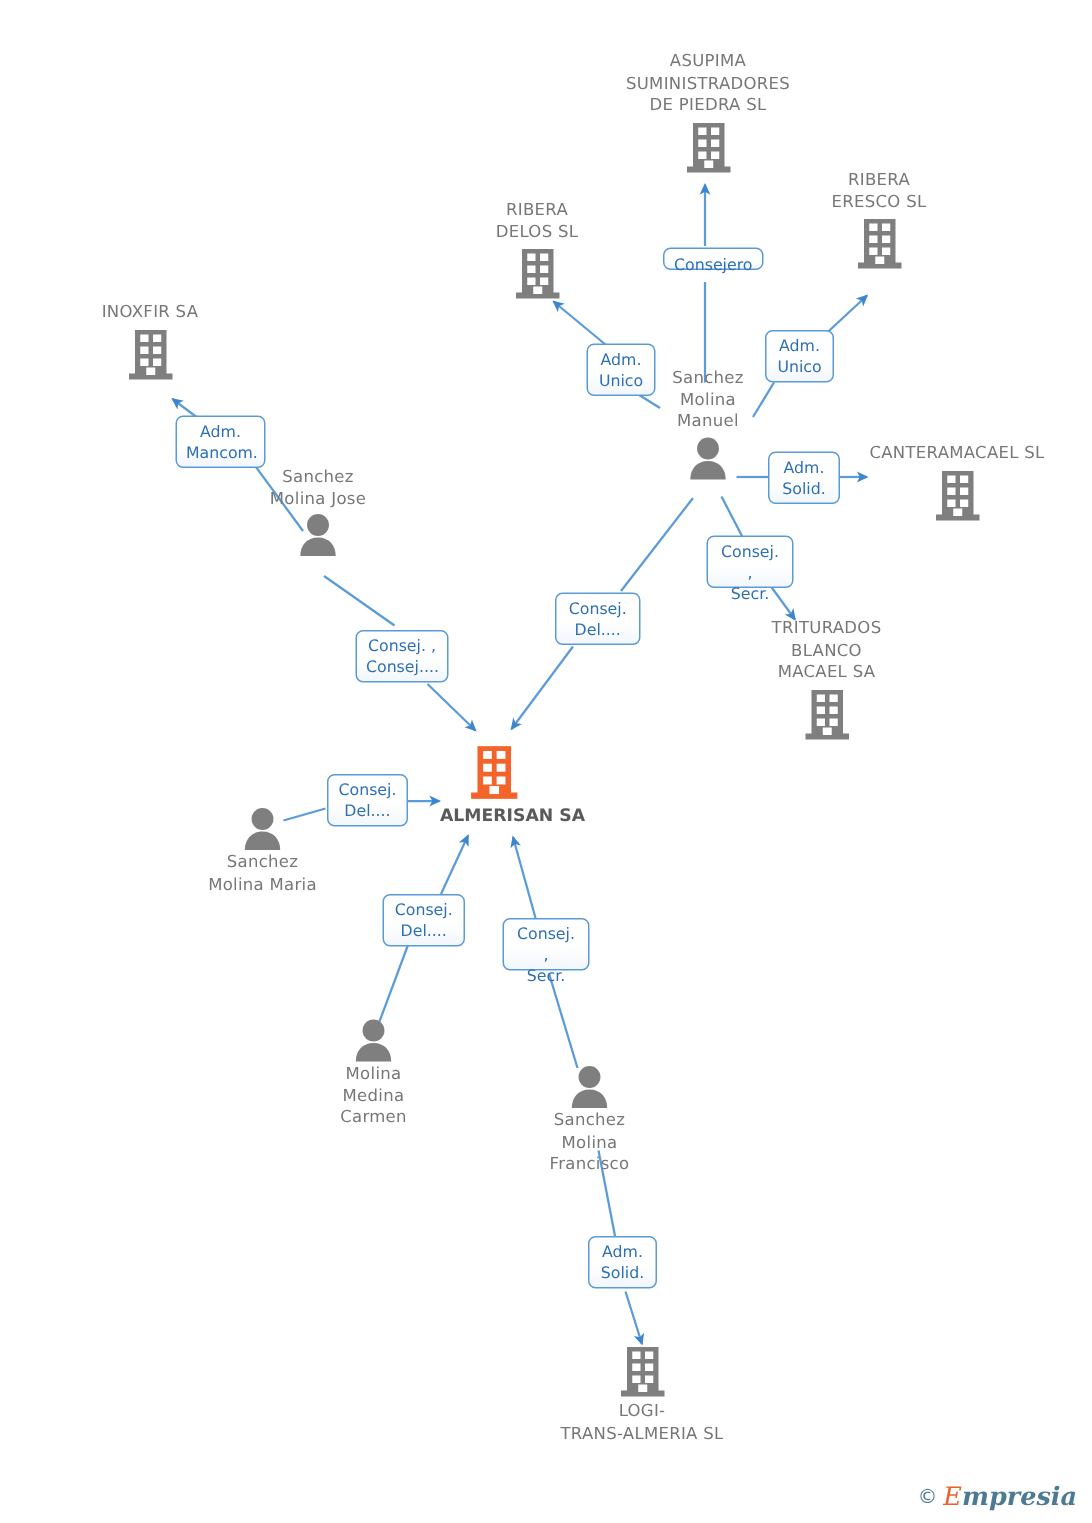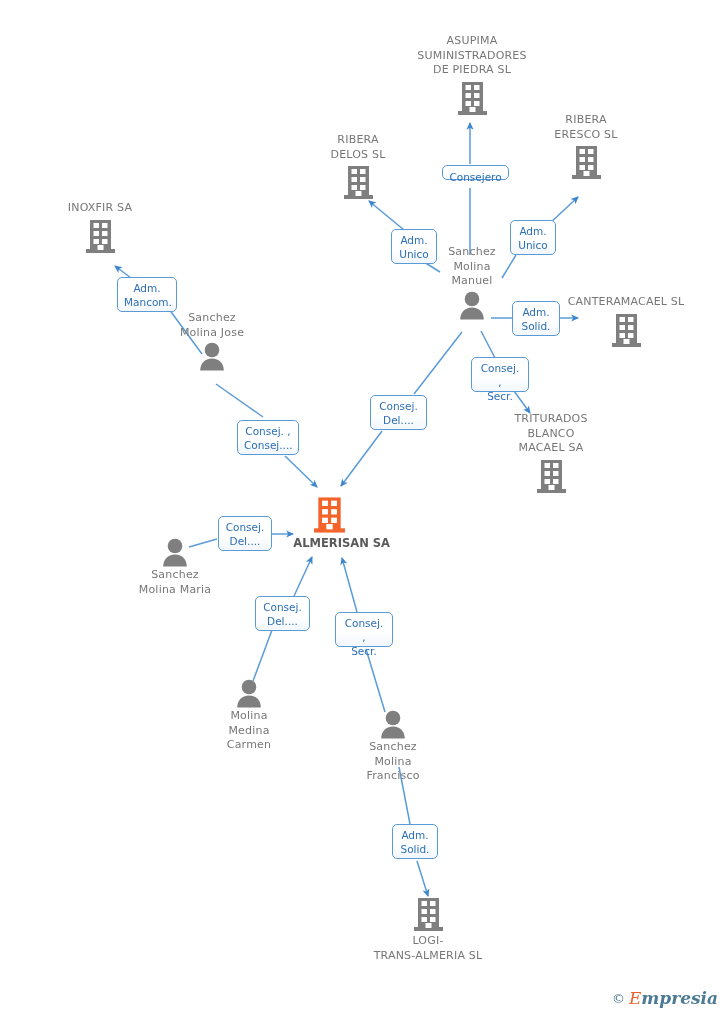--- a/index.html
+++ b/index.html
@@ -177,21 +177,21 @@
           <rect x="17" y="5" width="5.5" height="5"></rect>
         <rect x="8.5" y="13" width="5.5" height="5"></rect>
           <rect x="17" y="13" width="5.5" height="5"></rect>
         <rect x="8.5" y="21" width="5.5" height="5"></rect>
           <rect x="17" y="21" width="5.5" height="5"></rect>
         <rect x="12.5" y="27" width="6" height="5"></rect>
       </g>
     </svg>
   </div>
 
-  <div class="node company caption-above" style="left:556px;top:295px;width:140px;">
+  <div class="node company caption-above" style="left:568px;top:295px;width:140px;">
     <div class="caption">CANTERAMACAEL SL</div>
     <svg class="glyph" width="31" height="37" viewBox="0 0 31 37">
       <g fill="#7f7f7f">
           <rect x="5" y="2" width="21" height="30"></rect>
           <rect x="1" y="31" width="29" height="4"></rect>
         </g>
       <g fill="#ffffff">
         <rect x="8.5" y="5" width="5.5" height="5"></rect>
           <rect x="17" y="5" width="5.5" height="5"></rect>
         <rect x="8.5" y="13" width="5.5" height="5"></rect>

